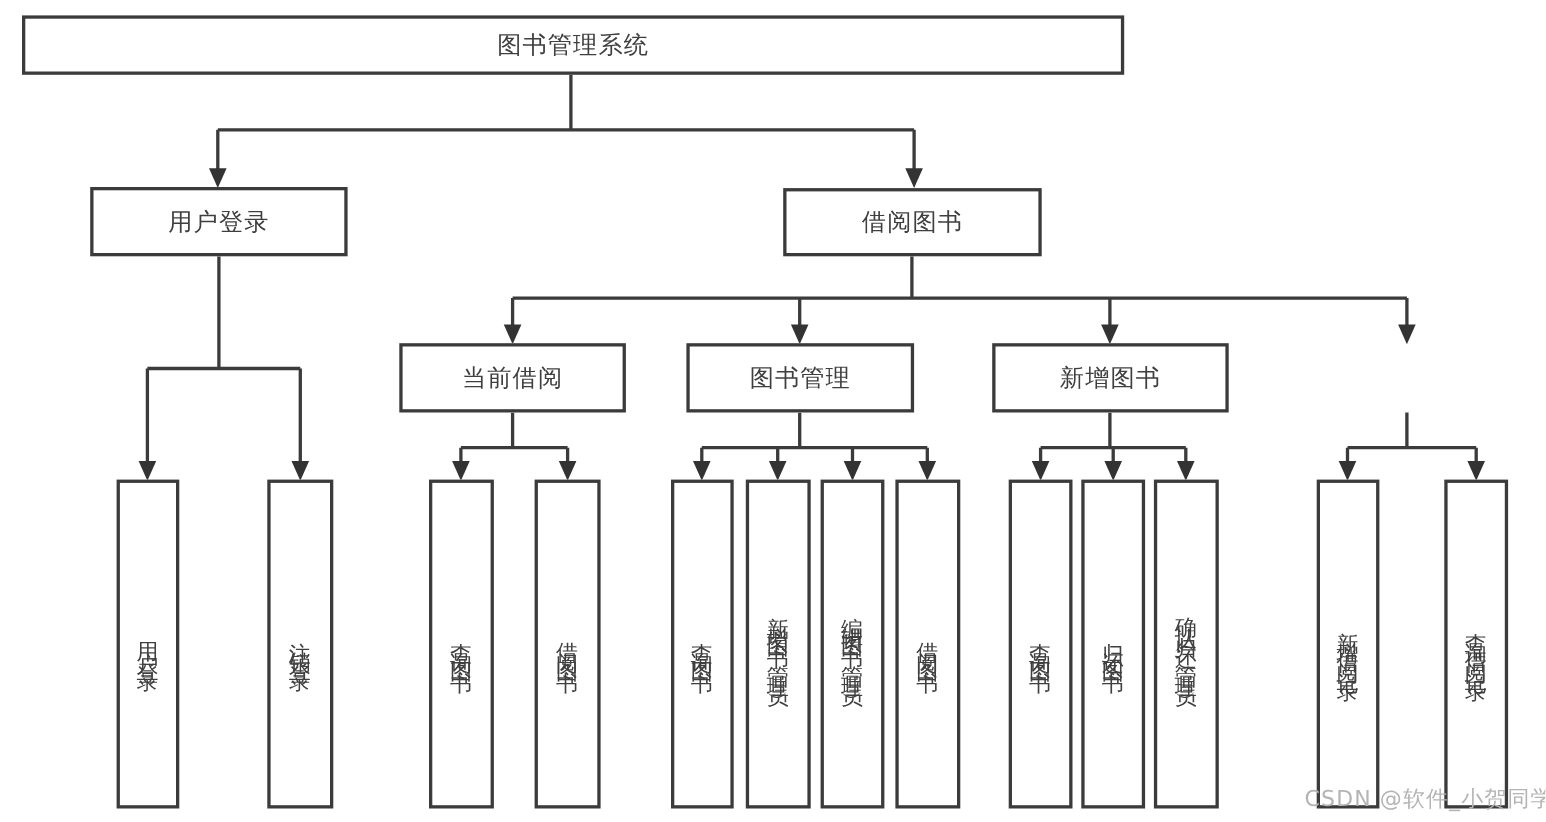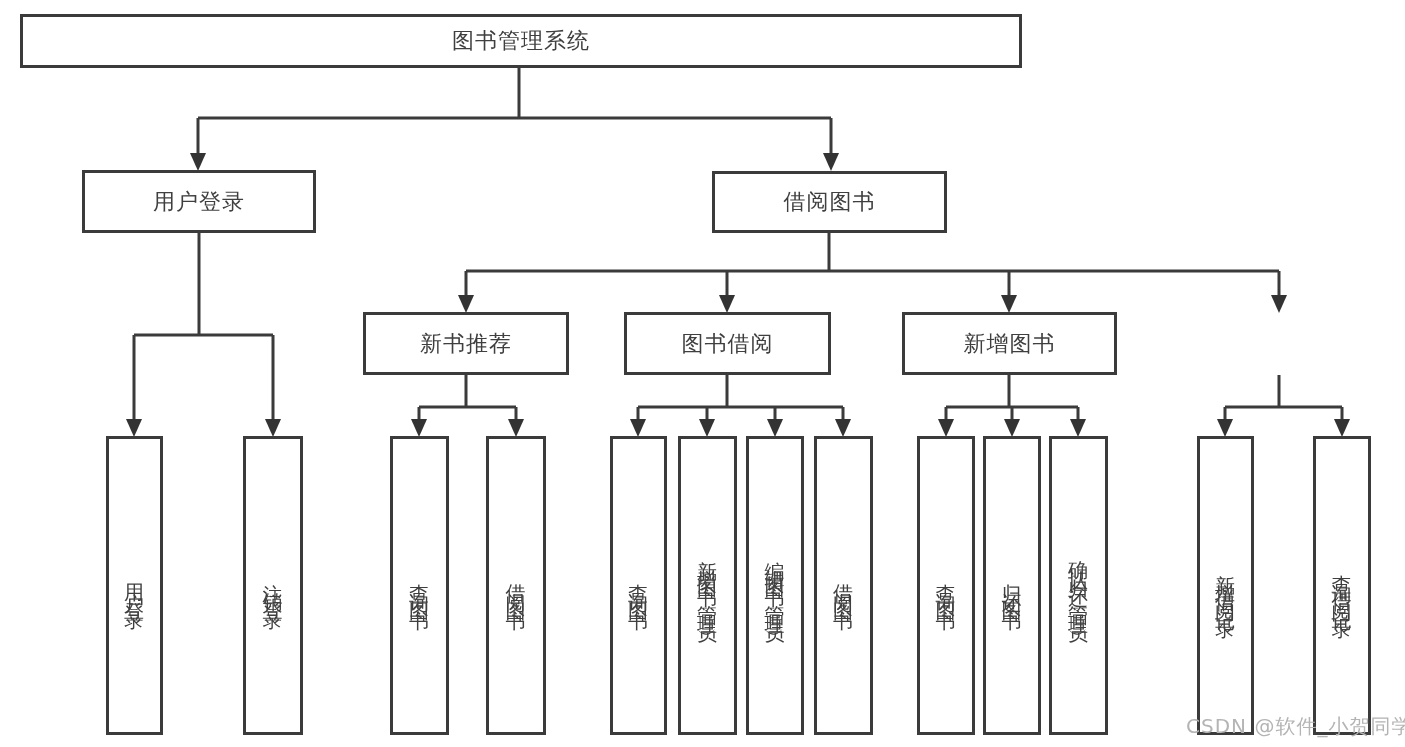--- a/index.html
+++ b/index.html
@@ -108,24 +108,24 @@
   </div>
 
   <div class="box h" style="left:82px;top:170px;width:234px;height:63px">
     <span>用户登录</span>
   </div>
   <div class="box h" style="left:712px;top:171px;width:235px;height:62px">
     <span>借阅图书</span>
   </div>
 
   <div class="box h" style="left:363px;top:312px;width:206px;height:63px">
-    <span>新书推荐</span>
+    <span>当前借阅</span>
   </div>
   <div class="box h" style="left:624px;top:312px;width:207px;height:63px">
-    <span>图书借阅</span>
+    <span>图书管理</span>
   </div>
   <div class="box h" style="left:902px;top:312px;width:215px;height:63px">
     <span>新增图书</span>
   </div>
 
   <div class="box v" style="left:106px;top:436px;width:57px;height:299px">
     <span class="vtext">用户登录</span>
   </div>
   <div class="box v" style="left:243px;top:436px;width:60px;height:299px">
     <span class="vtext">注销登录</span>

